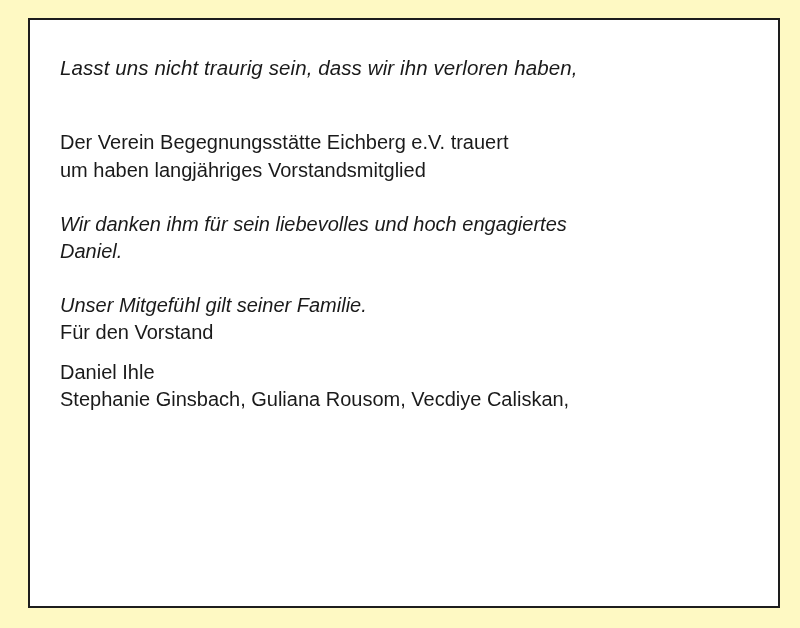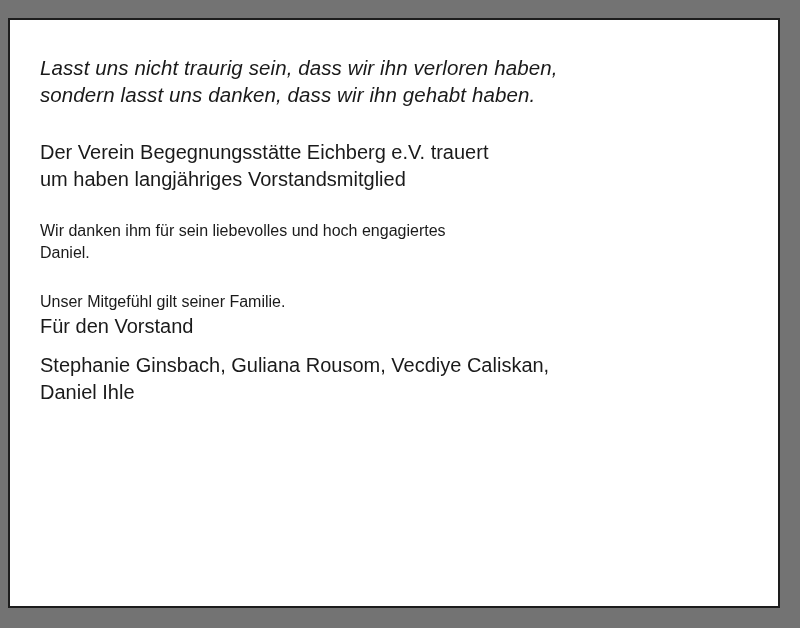--- a/index.html
+++ b/index.html
@@ -12,22 +12,22 @@
     height: 628px;
     font-family: "Liberation Sans", sans-serif;
     color: #1a1a1a;
     overflow: hidden;
   }
 
   .notice-page {
     width: 800px;
     height: 628px;
     box-sizing: border-box;
-    padding: 18px 20px 20px 8px;
-    background: #737373;
+    padding: 18px 20px 20px 28px;
+    background: #fef9c3;
   }
 
   .notice-card {
     box-sizing: border-box;
     width: 100%;
     height: 100%;
     border: 2px solid #1d1d1d;
     background: #ffffff;
     padding: 30px 30px 22px 30px;
     position: relative;
@@ -41,45 +41,46 @@
     color: #1a1a1a;
     margin: 4px 0 0 0;
   }
   .epigraph div {
     white-space: nowrap;
   }
 
   .intro {
     font-size: 20px;
     line-height: 1.36;
-    margin-top: 30px;
+    margin-top: 48px;
     color: #1a1a1a;
   }
   .intro div {
     white-space: nowrap;
   }
 
   .name-block {
     text-align: center;
     margin-top: 34px;
     margin-bottom: 10px;
   }
   .deceased-name {
     font-size: 47px;
     font-weight: 400;
     letter-spacing: 0.4px;
     line-height: 1.1;
     color: #141414;
   }
 
   .para {
-    font-size: 16px;
+    font-size: 20px;
     line-height: 1.36;
     margin-top: 27px;
     color: #1a1a1a;
+    font-style: italic;
   }
   .para div {
     white-space: nowrap;
   }
 
   .signature {
     font-size: 20px;
     line-height: 1.36;
     color: #1a1a1a;
   }
@@ -92,40 +93,39 @@
   }
 </style>
 </head>
 <body>
 
 <div class="notice-page">
   <div class="notice-card">
 
     <div class="epigraph">
       <div>Lasst uns nicht traurig sein, dass wir ihn verloren haben,</div>
-      <div>sondern lasst uns danken, dass wir ihn gehabt haben.</div>
     </div>
 
     <div class="intro">
       <div>Der Verein Begegnungsstätte Eichberg e.V. trauert</div>
       <div>um haben langjähriges Vorstandsmitglied</div>
     </div>
 
 
     <div class="para">
       <div>Wir danken ihm für sein liebevolles und hoch engagiertes</div>
       <div>Daniel.</div>
     </div>
 
     <div class="para">
       <div>Unser Mitgefühl gilt seiner Familie.</div>
     </div>
 
     <div class="signature">
       <div class="role">Für den Vorstand</div>
       <div class="names">
+        <div>Daniel Ihle</div>
         <div>Stephanie Ginsbach, Guliana Rousom, Vecdiye Caliskan,</div>
-        <div>Daniel Ihle</div>
       </div>
     </div>
 
   </div>
 </div>
 
 </body></html>

